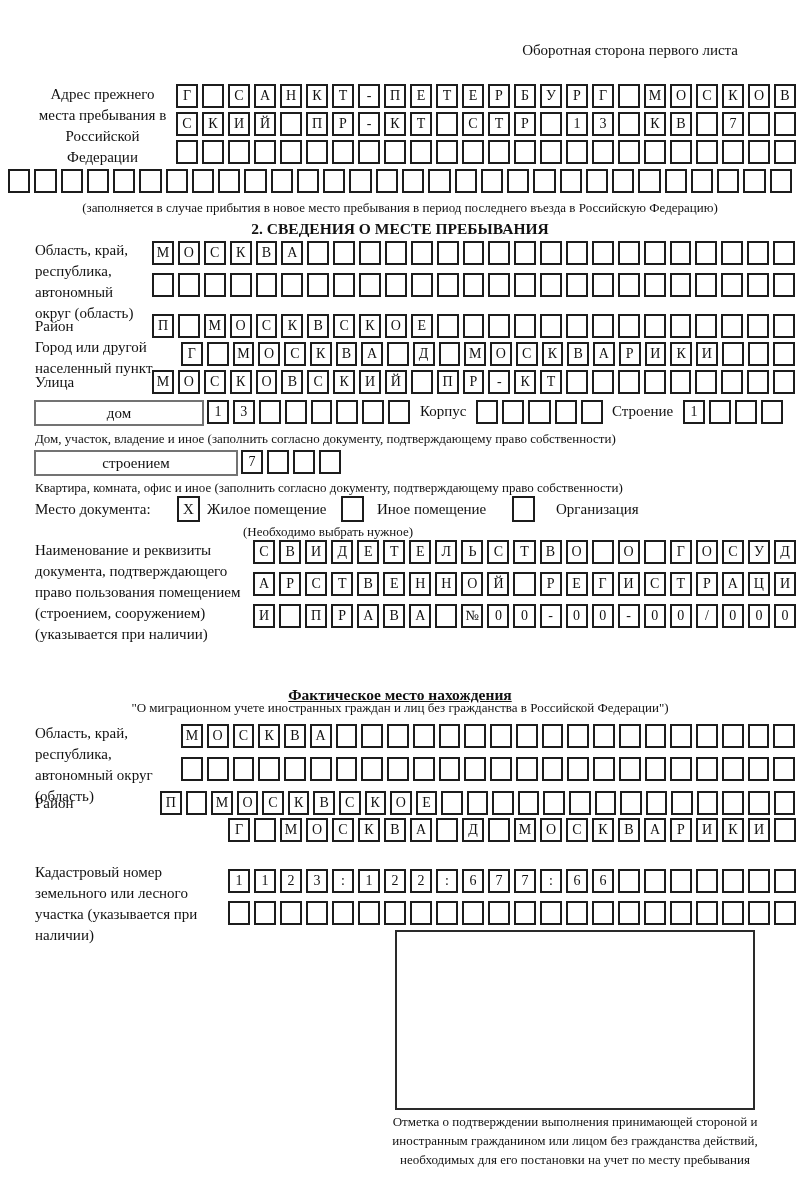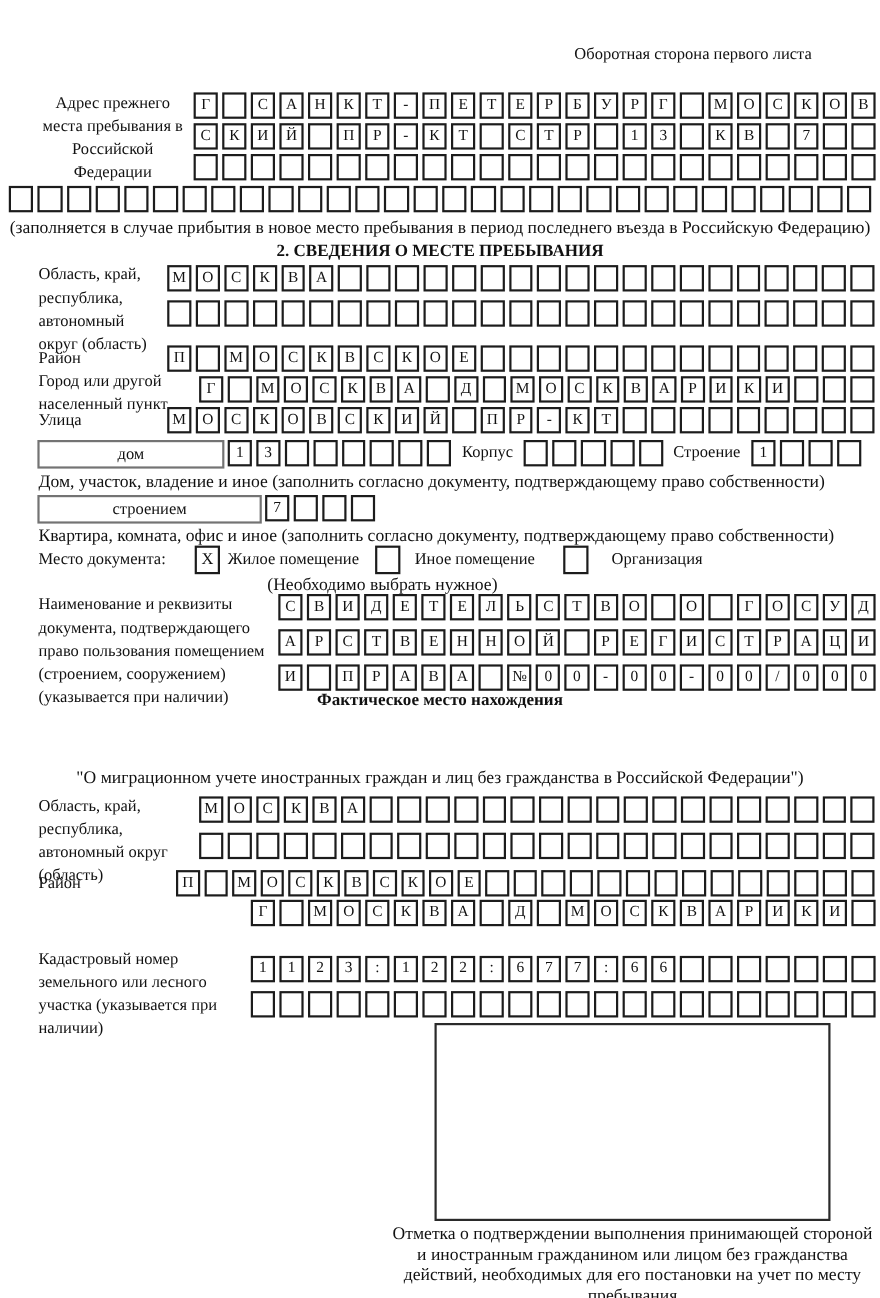--- a/index.html
+++ b/index.html
@@ -1,20 +1,20 @@
 <!DOCTYPE html>
 <html><head>
 <meta charset="utf-8">
 <style>
   html,body{margin:0;padding:0;background:#fff;}
   #page{position:relative;width:800px;height:1180px;background:#fff;
         font-family:"Liberation Serif", serif;color:#111;overflow:hidden;margin-top:24px;}
   .abs{position:absolute;}
   .lbl{font-size:15px;line-height:21px;}
-  .cap{font-size:16px;line-height:18px;}
+  .cap{font-size:13px;line-height:18px;}
   .ttl{font-weight:bold;font-size:15.5px;text-align:center;left:0;right:0;}
   .ctr{text-align:center;left:0;right:0;}
   .cellrow{display:flex;gap:4px;}
   .cell{flex:1 1 0;height:20px;border:2px solid #1c1c1c;background:#fff;
         font-size:14px;line-height:20px;text-align:center;overflow:hidden;}
   .widebox{border:2px solid #737373;height:22px;background:#fff;
            font-size:15px;line-height:22px;text-align:center;}
   .chk{width:19px;height:22px;border:2px solid #1c1c1c;background:#fff;
        font-size:15px;line-height:22px;text-align:center;}
   .stamp{border:2px solid #2a2a2a;background:#fff;}
@@ -393,21 +393,21 @@
       <span class="cell">0</span>
       <span class="cell">-</span>
       <span class="cell">0</span>
       <span class="cell">0</span>
       <span class="cell">/</span>
       <span class="cell">0</span>
       <span class="cell">0</span>
       <span class="cell">0</span>
     </div>
 
-  <div class="abs ttl" style="top:604px;">Фактическое место нахождения</div>
+  <div class="abs ttl" style="top:662px;text-decoration:underline;">Фактическое место нахождения</div>
   <div class="abs cap ctr" style="top:675px;">"О миграционном учете иностранных граждан и лиц без гражданства в Российской Федерации")</div>
 
   <div class="abs lbl" style="top:699px;left:35px;width:140px;">Область, край, республика, автономный округ (область)</div>
   <div class="abs cellrow" style="top:700px;left:181px;width:614px;">
       <span class="cell">М</span>
       <span class="cell">О</span>
       <span class="cell">С</span>
       <span class="cell">К</span>
       <span class="cell">В</span>
       <span class="cell">А</span>

